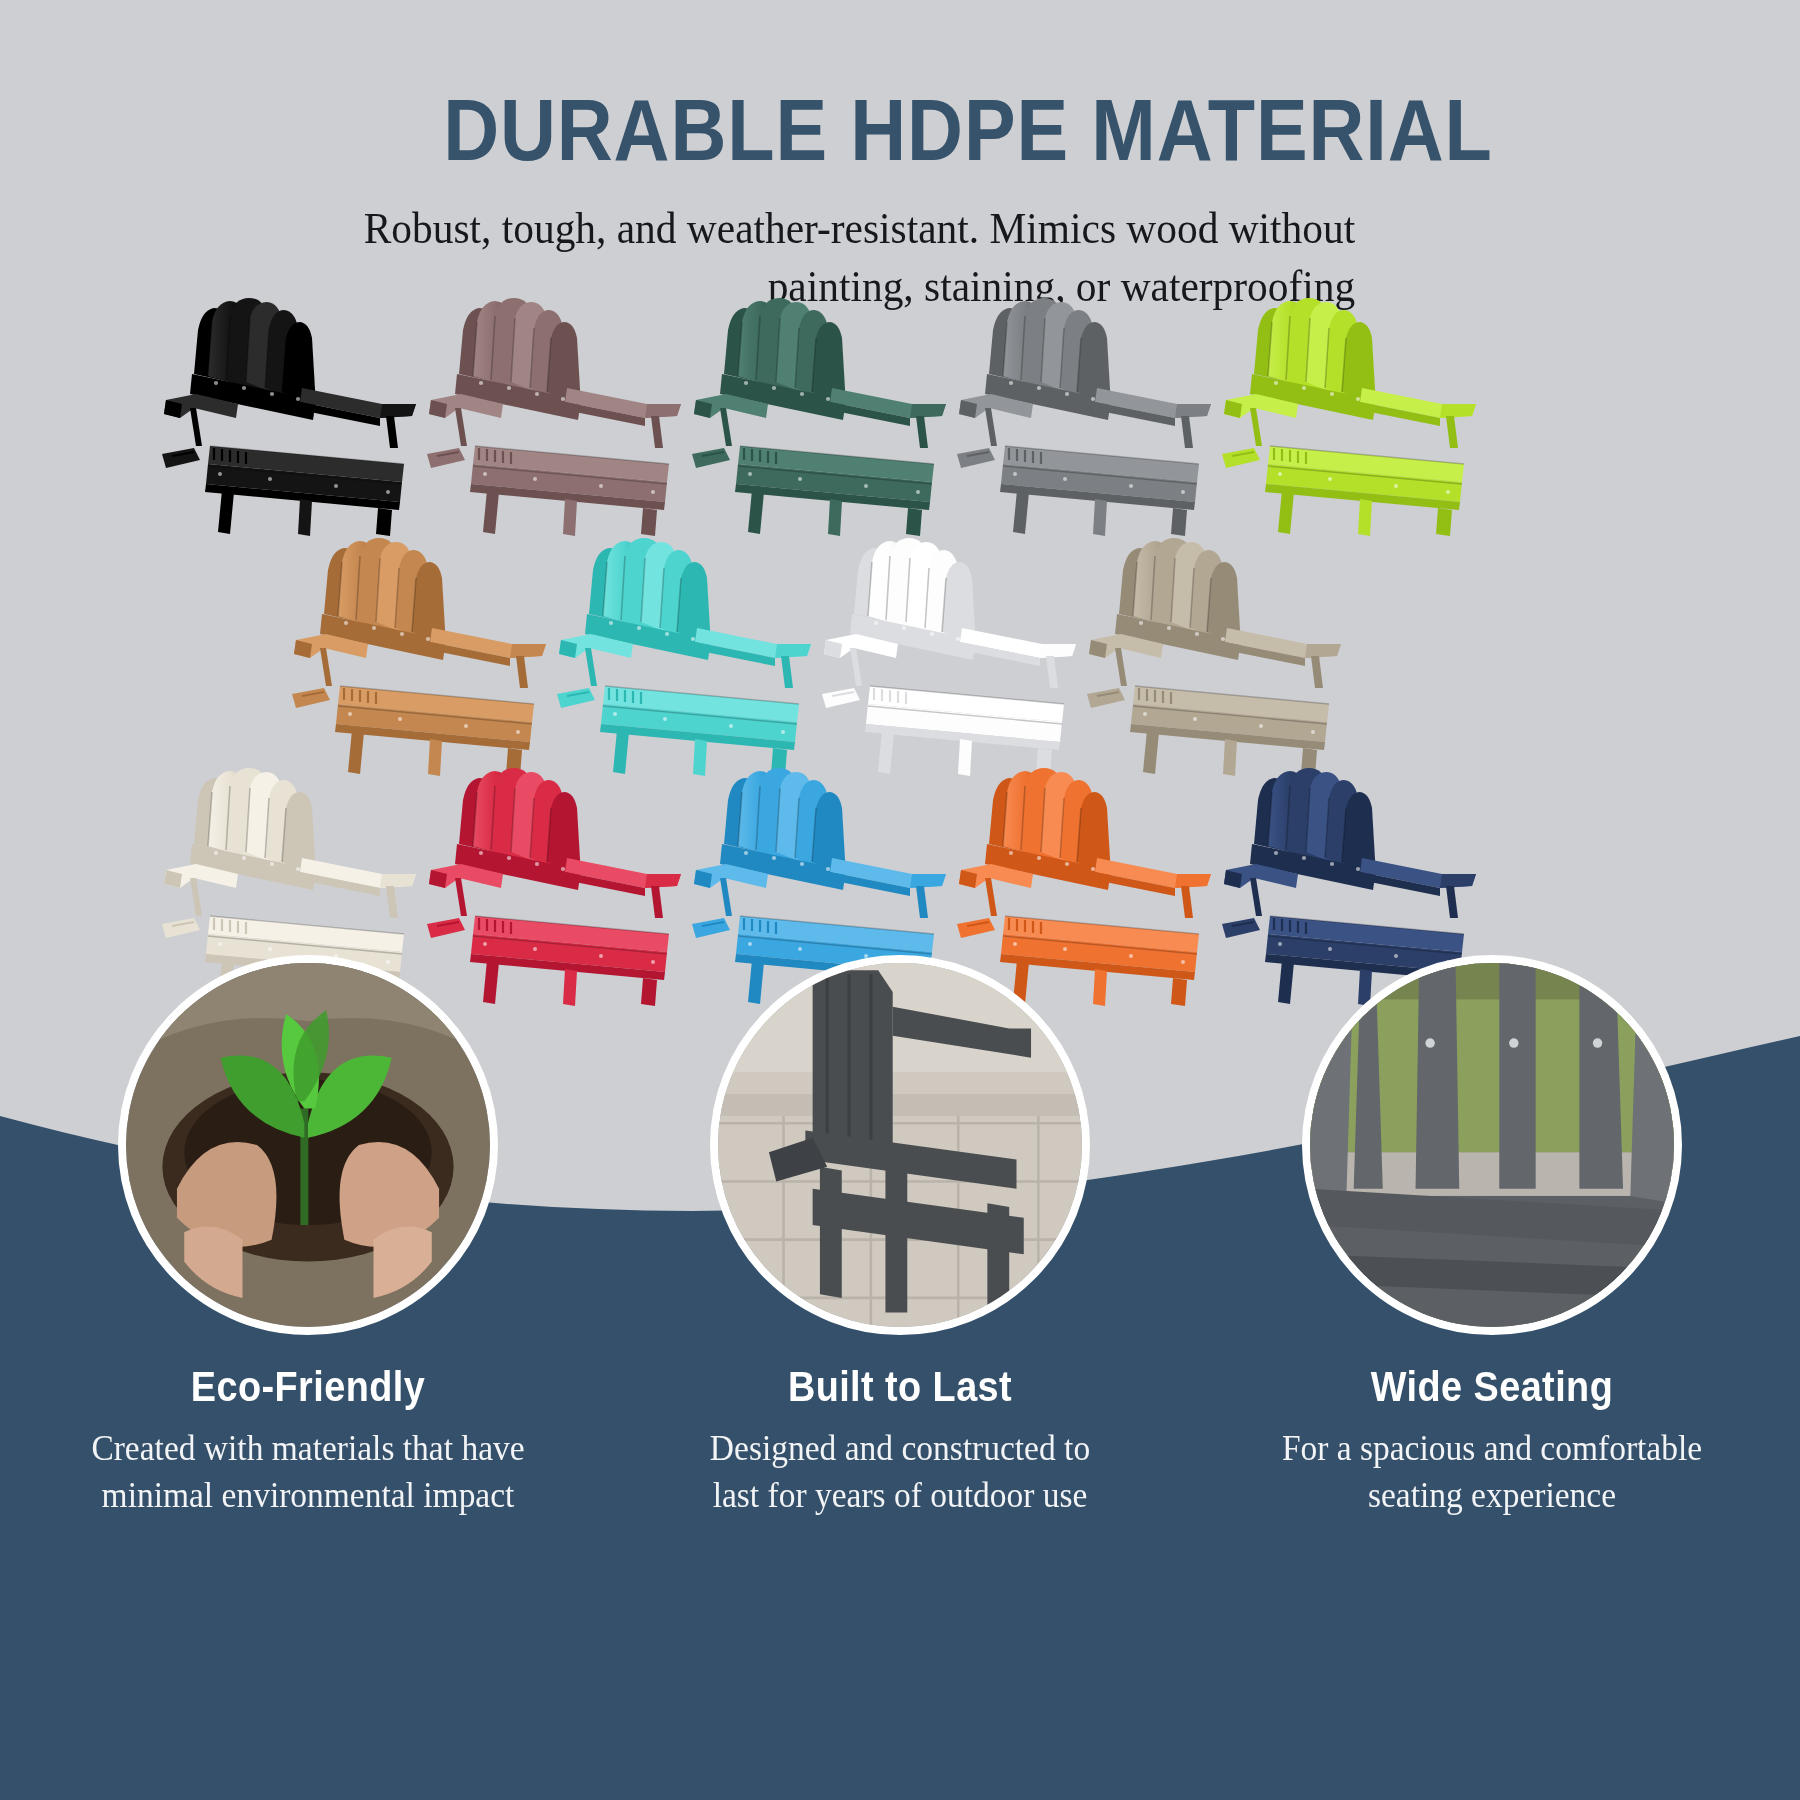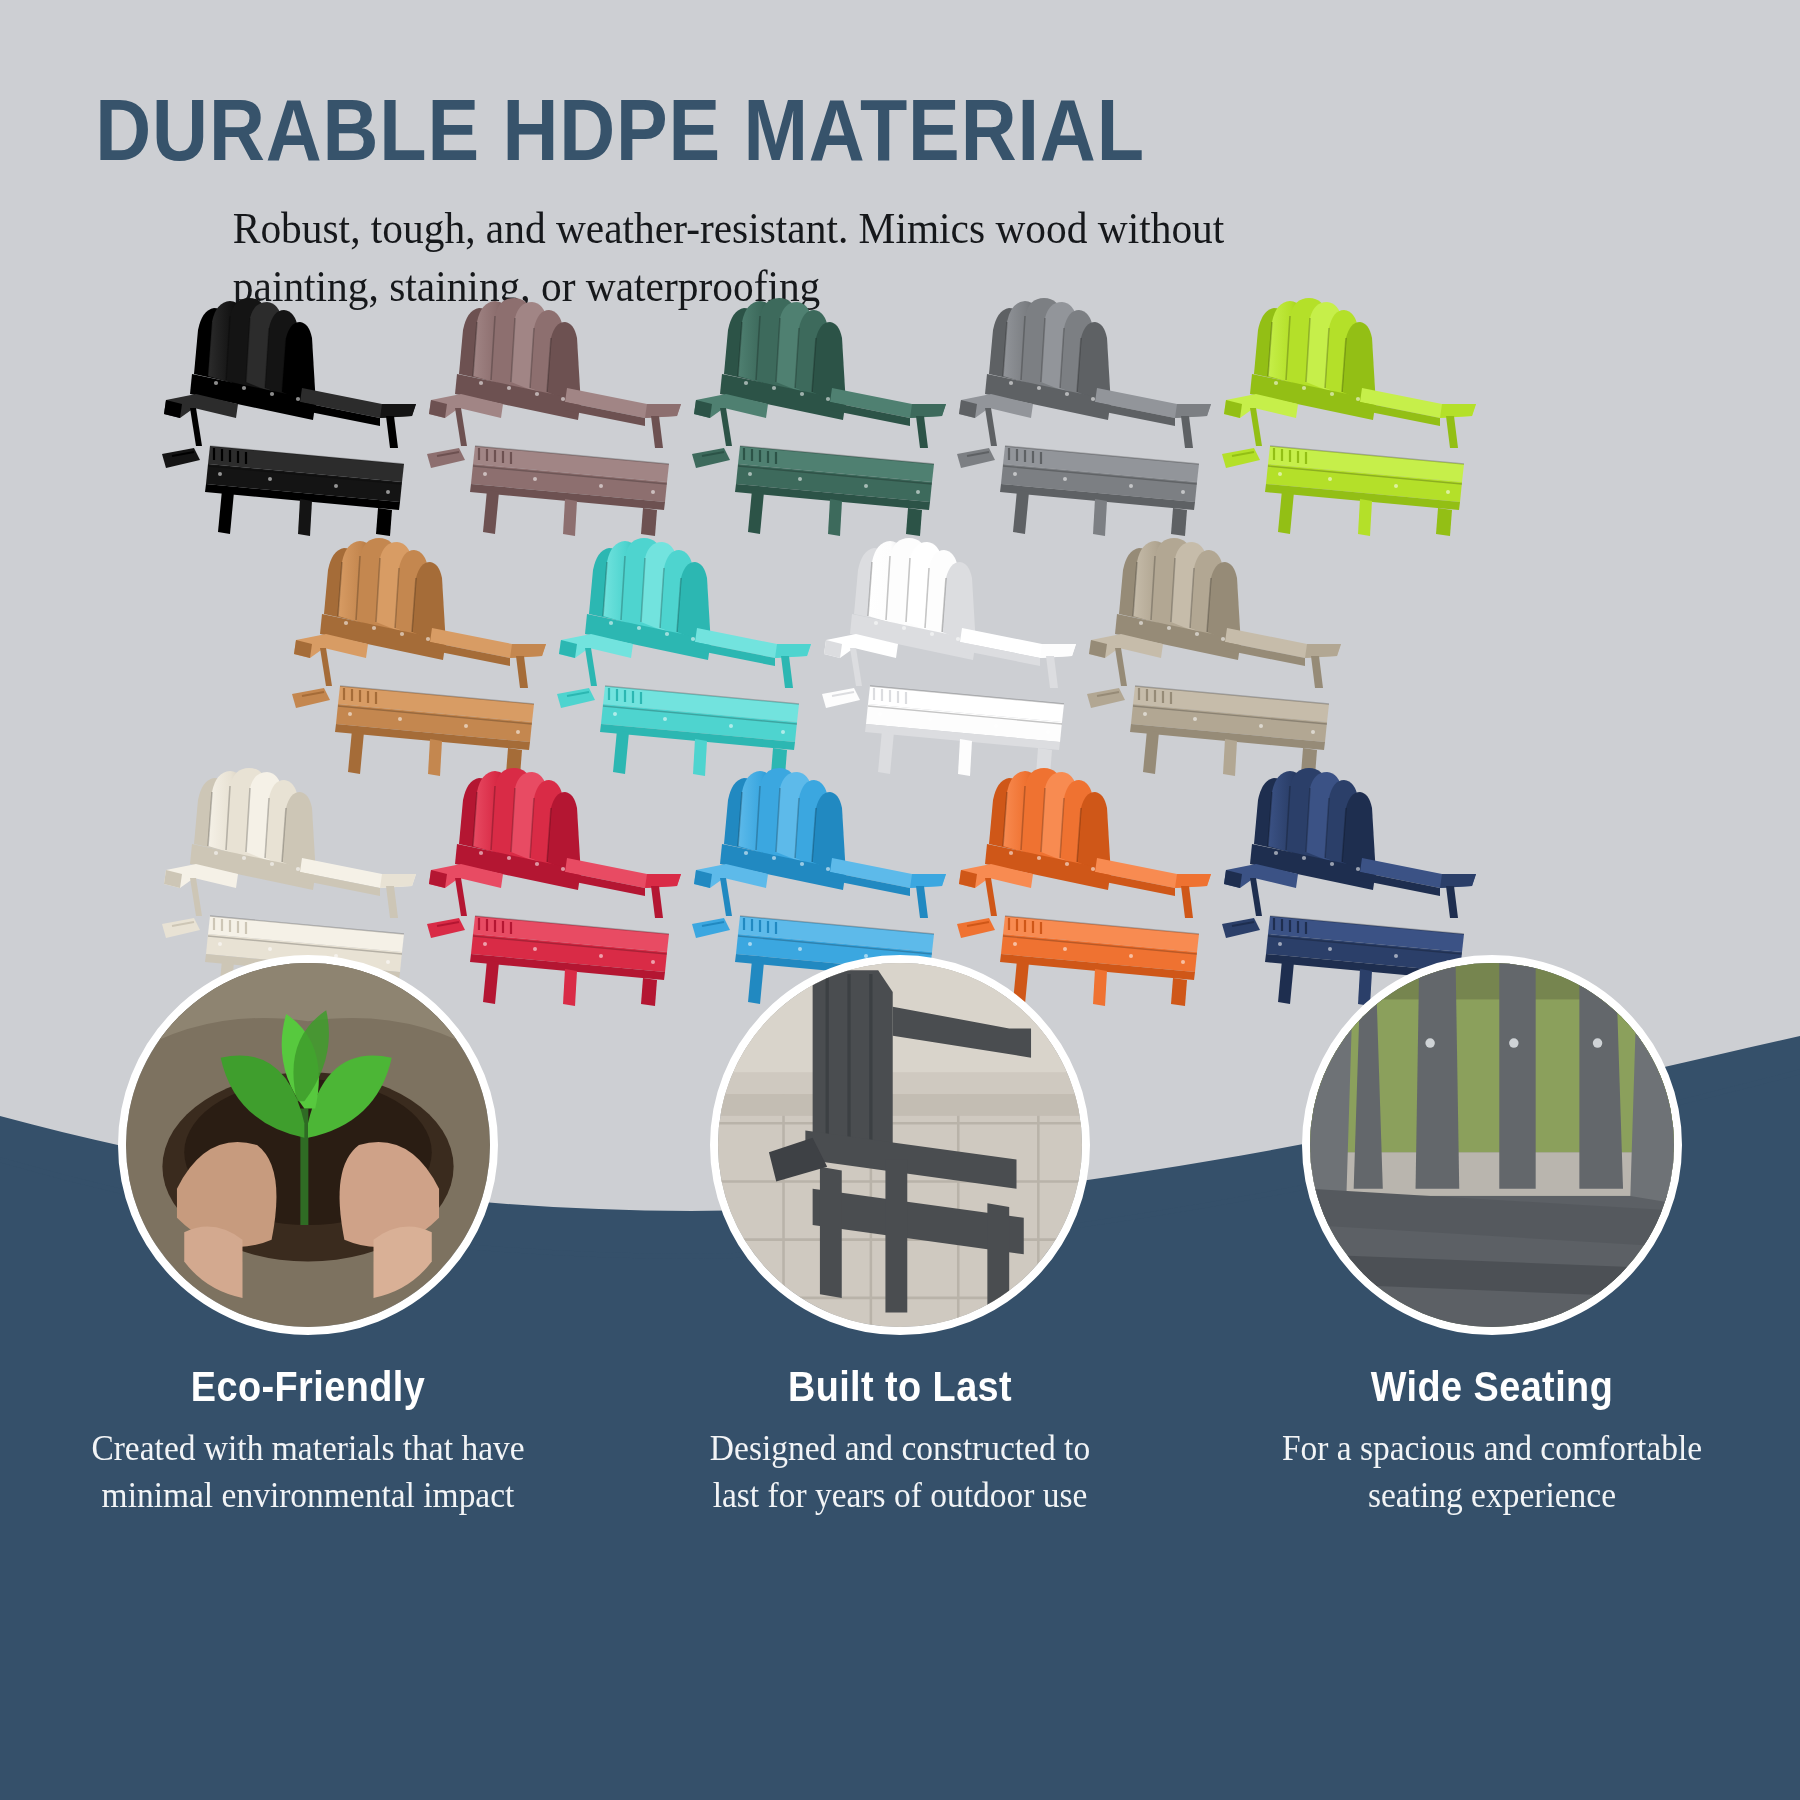--- a/index.html
+++ b/index.html
@@ -6,21 +6,21 @@
   body{
     width:1800px;height:1800px;
     background:#cdcfd3;
     font-family:"Liberation Sans", sans-serif;
     overflow:hidden;
     position:relative;
   }
   #stage{position:absolute;inset:0;width:1800px;height:1800px;overflow:hidden;}
 
   
-  .header{position:absolute;top:0;left:0;width:1588px;text-align:left;}
+  .header{position:absolute;top:0;left:0;width:1588px;text-align:right;}
   .title{
     margin:0;padding-top:86px;
     font-family:"Liberation Sans", sans-serif;
     font-weight:700;
     font-size:88px;
     letter-spacing:1px;
     line-height:1;
     color:#37536b;
     transform:scaleX(0.88);
   }

